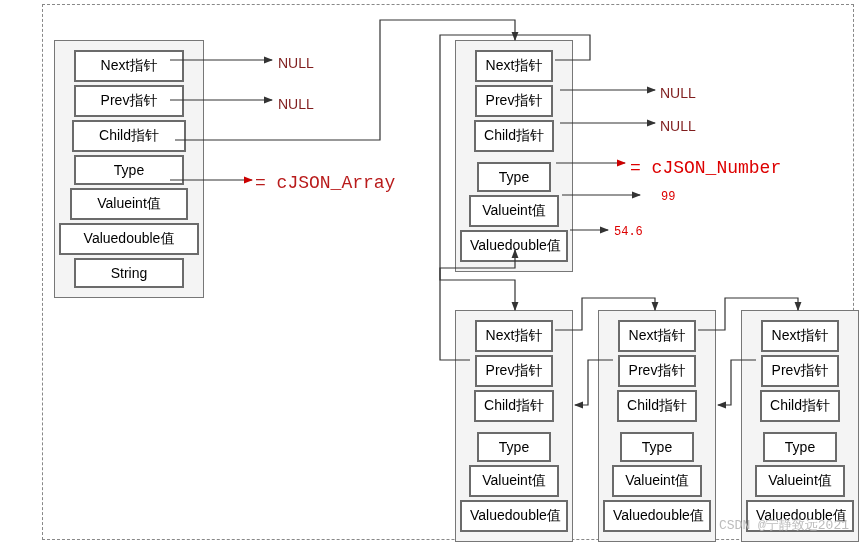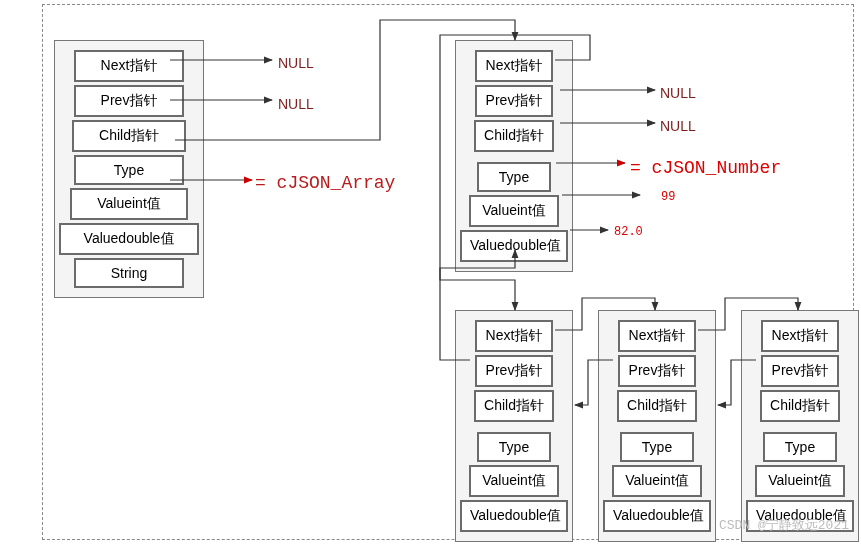--- a/index.html
+++ b/index.html
@@ -108,21 +108,21 @@
     <span class="cell" style="width:108px;">Valuedouble值</span>
   </div>
 
   <div class="label" style="left:278px; top:55px;">NULL</div>
   <div class="label" style="left:278px; top:96px;">NULL</div>
   <div class="label red" style="left:255px; top:173px;"><span style="color:#b91c1c;">= cJSON_Array</span></div>
   <div class="label" style="left:660px; top:85px;">NULL</div>
   <div class="label" style="left:660px; top:118px;">NULL</div>
   <div class="label red" style="left:630px; top:158px;"><span style="color:#d00;">= cJSON_Number</span></div>
   <div class="label red" style="left:661px; top:190px; font-size:12px;">99</div>
-  <div class="label red" style="left:614px; top:225px; font-size:12px;">82.0</div>
+  <div class="label red" style="left:614px; top:225px; font-size:12px;">54.6</div>
 
   <div class="watermark">CSDN @宁静致远2021</div>
 
   <svg width="861" height="548">
     <defs>
       <marker id="arrow" markerWidth="8" markerHeight="8" refX="7" refY="3" orient="auto">
         <path d="M0,0 L8,3 L0,6 Z" fill="#333"></path>
       </marker>
       <marker id="arrowR" markerWidth="8" markerHeight="8" refX="7" refY="3" orient="auto">
         <path d="M0,0 L8,3 L0,6 Z" fill="#c00"></path>

